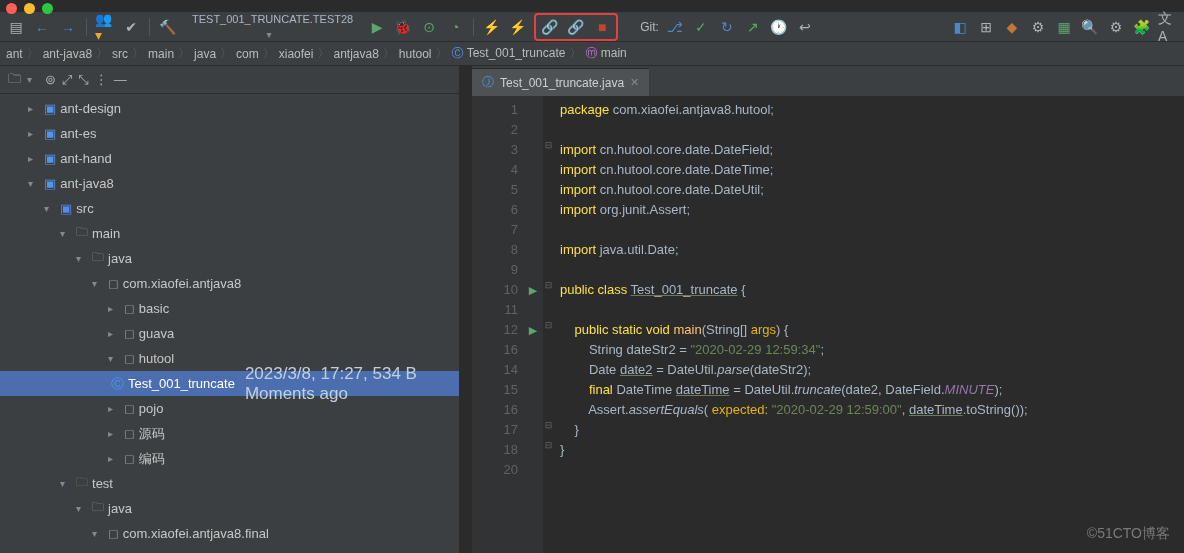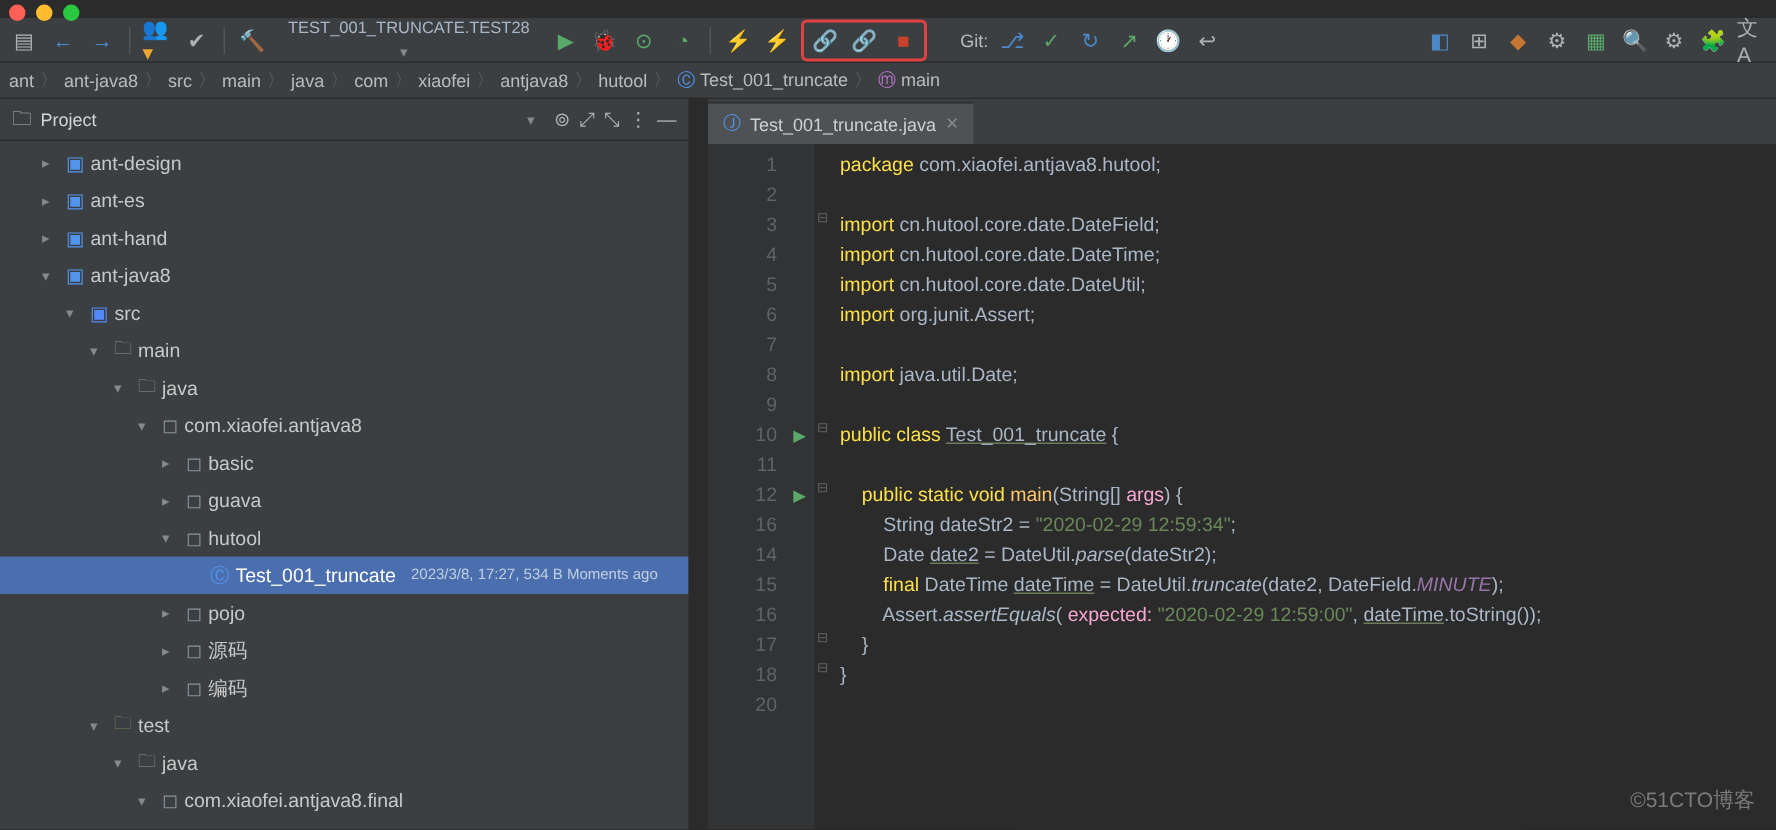--- a/index.html
+++ b/index.html
@@ -29,38 +29,38 @@
 .tree { flex:1; overflow:auto; padding:2px 0; }
 .tree-row { display:flex; align-items:center; height:25px; padding-left:8px; cursor:pointer; color:#c8c8c8; font-size:13px; gap:4px; }
 .tree-row.selected{background:#4b6eaf;color:#fff;}
 .tree-indent{display:inline-block;}
 .chev{width:12px;color:#888;font-size:10px;}
 .folder-icon{color:#87939a;font-size:12px;}
 .mod-icon{color:#5394ec;}
 .src-icon{color:#548af7;}
 .pkg-icon{color:#87939a;}
 .java-icon{color:#5394ec;}
-.file-meta{color:#787878;font-size:10px;margin-left:6px;}
+.file-meta{color:#787878;font-size:17px;margin-left:6px;}
 .tree-row.selected .file-meta{color:#c0d0e0;}
 .editor-area{flex:1;background:#2b2b2b;display:flex;flex-direction:column;margin-left:12px;}
 .tabs{height:30px;display:flex;align-items:flex-end;background:#3c3f41;}
 .tab{height:28px;background:#4e5254;border-top:1px solid #2b2b2b;display:flex;align-items:center;padding:0 10px;gap:6px;font-size:12px;color:#d0d0d0;}
 .tab .close{color:#888;font-size:11px;cursor:pointer;}
 .code-area{flex:1;display:flex;background:#2b2b2b;font-family:'JetBrains Mono',Consolas,monospace;font-size:13px;}
 .gutter{width:52px;background:#313335;color:#606366;text-align:right;padding:4px 6px 4px 0;line-height:20px;}
 .gutter-icons{width:18px;background:#313335;padding-top:4px;}
 .gutter-icons .run{color:#59a869;font-size:11px;height:20px;display:flex;align-items:center;justify-content:center;}
 .fold-col{width:12px;background:#2b2b2b;border-left:1px solid #313335;padding-top:4px;}
 .fold-col div{height:20px;color:#606366;font-size:9px;text-align:center;}
 .code{flex:1;padding:4px 0 4px 6px;line-height:20px;white-space:pre;}
 .kw{color:#fde047;}
 .str{color:#6a8759;}
 .fn{color:#ffc66d;}
 .it{font-style:italic;}
-.param{color:#f9a8d4;}
+.param{color:#eab308;}
 .const{color:#9876aa;font-style:italic;}
 .ul{text-decoration:underline;text-decoration-style:solid;text-decoration-color:#6e7b5a;}
 .watermark{position:absolute;right:14px;bottom:10px;color:#7a7a7a;font-size:14px;}
 </style>
 </head>
 <body>
 
 <div class="mac-dots">
   <span style="background: rgb(255, 95, 87);"></span>
   <span style="background: rgb(254, 188, 46);"></span>
@@ -134,21 +134,20 @@
     <span class="bc-class"><span style="color:#5394ec">Ⓒ</span> Test_001_truncate</span>
     <span class="sep">〉</span>
     <span><span style="color:#b772c9">ⓜ</span> main</span>
   </div>
 
 <div class="main">
 
   <div class="sidebar">
     <div class="sb-header">
       <span class="icon">🗀</span>
-      <span class="title">Project</span>
       <span class="chev">▾</span>
       <span class="icon">⊚</span>
       <span class="icon">⤢</span>
       <span class="icon">⤡</span>
       <span class="icon">⋮</span>
       <span class="icon">—</span>
     </div>
     <div class="tree" id="tree">
         <div class="tree-row">
           <span class="tree-indent" style="width:16px"></span>

